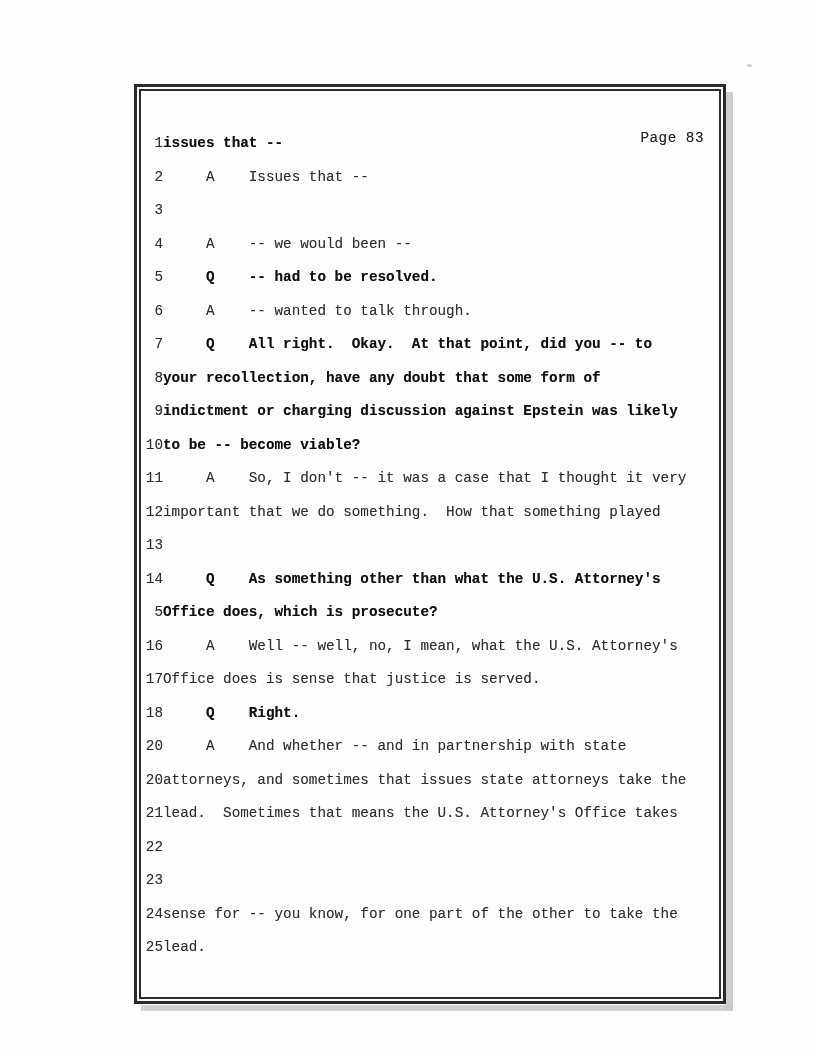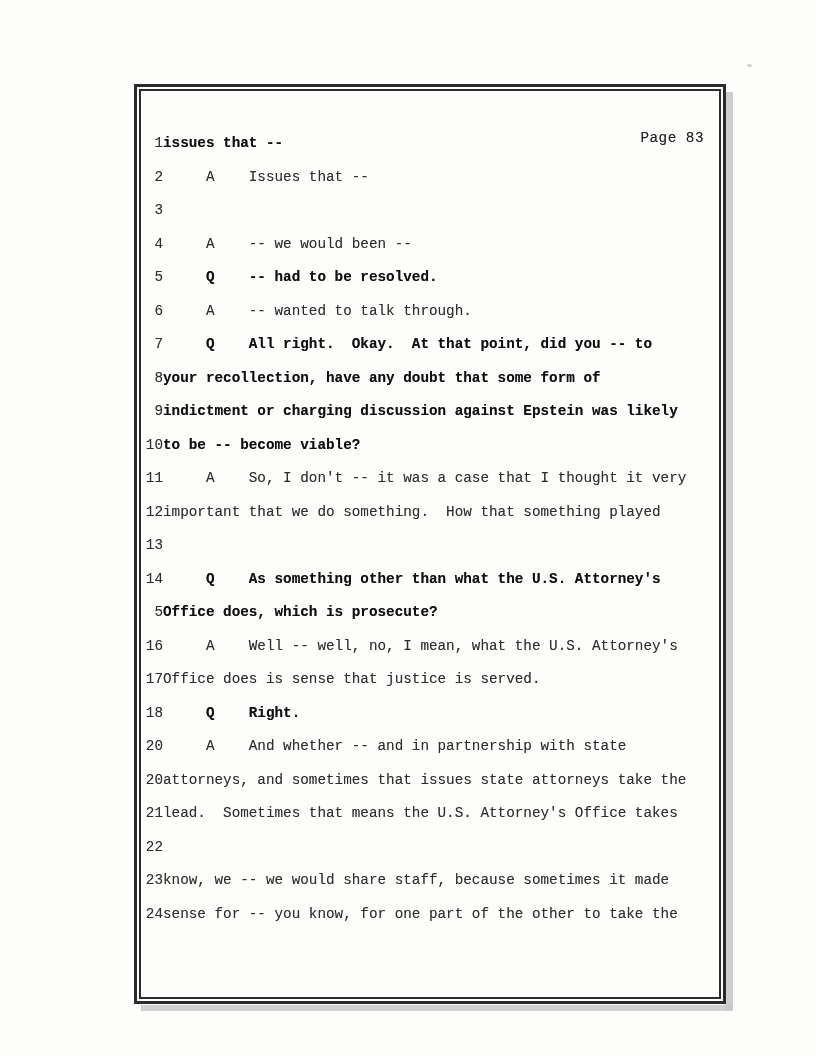--- a/index.html
+++ b/index.html
@@ -208,22 +208,25 @@
   </div>
         <div class="row">
     <span class="num">21</span>
     <span class="txt">lead.  Sometimes that means the U.S. Attorney's Office takes</span>
   </div>
         <div class="row">
     <span class="num">22</span>
   </div>
         <div class="row">
     <span class="num">23</span>
-    <span class="txt">know, we -- we would share staff, because sometimes it made</span>
   </div>
         <div class="row">
     <span class="num">24</span>
     <span class="txt">sense for -- you know, for one part of the other to take the</span>
   </div>
+        <div class="row">
+    <span class="num">25</span>
+    <span class="txt">lead.</span>
+  </div>
       </div>
   </div>
 
 </div>
 
 </body></html>

